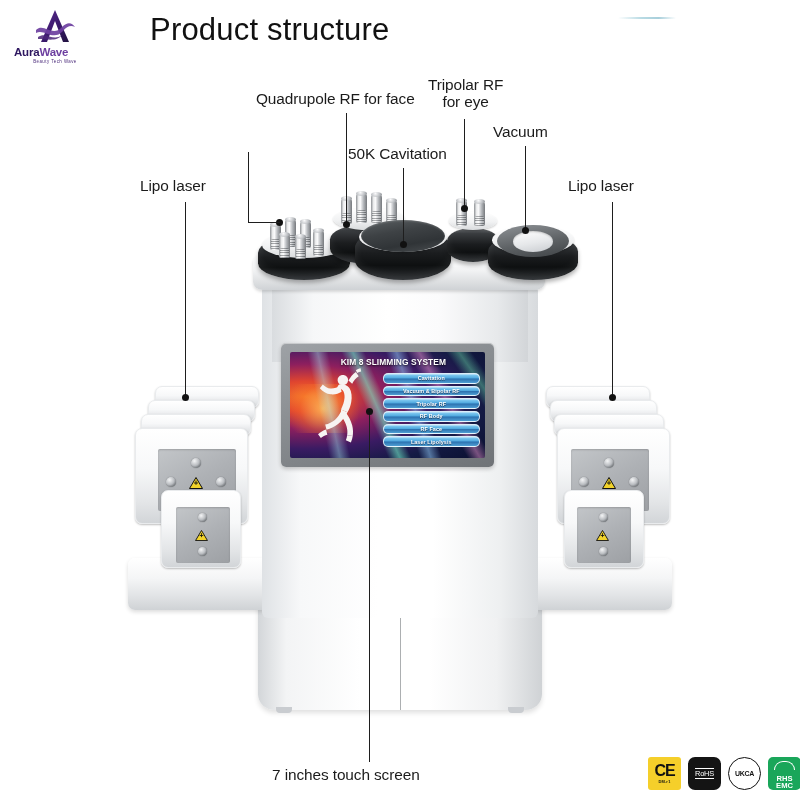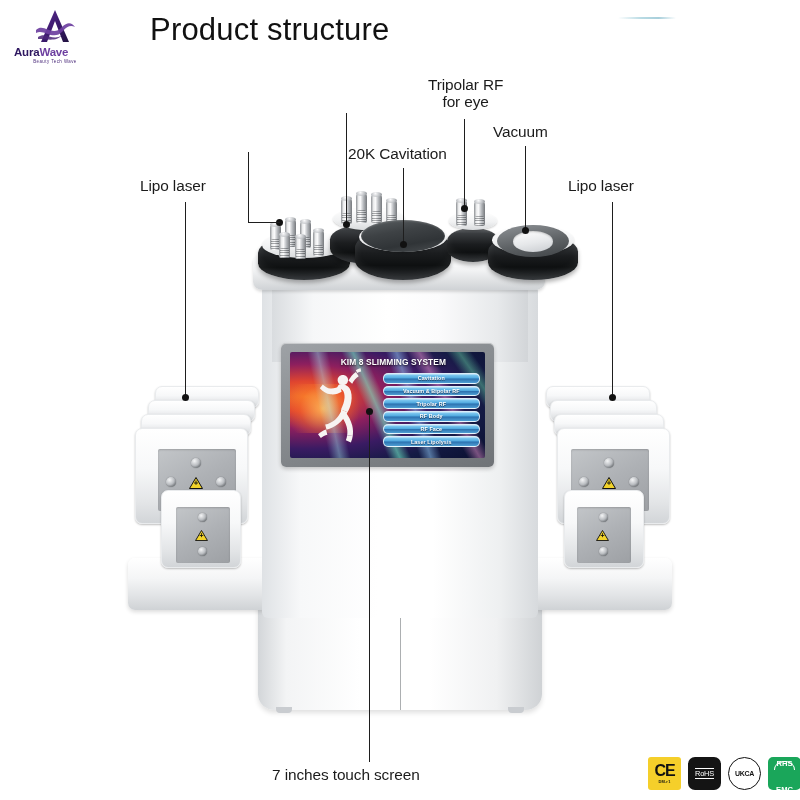--- a/index.html
+++ b/index.html
@@ -260,29 +260,29 @@
     font-size:7.4px; font-weight:normal; color:#fff; letter-spacing:-.2px;
     border-top:1.4px solid #fff; border-bottom:1.4px solid #fff; padding:1px 0; line-height:1;
   }
   .cert-ukca {
     border:1.8px solid #111; border-radius:50%; background:#fff;
     display:flex; align-items:center; justify-content:center;
   }
   .cert-ukca .u-txt { font-size:7px; font-weight:bold; color:#111; letter-spacing:-.3px; }
   .cert-rhs {
     background:#1aa65a; border-radius:5px; color:#fff;
-    display:flex; align-items:center; justify-content:center; flex-direction:column;
+    display:flex; align-items:center; justify-content:flex-end; flex-direction:column;
     line-height:1;
   }
   .cert-rhs .arc {
     position:absolute; left:6px; top:4px; width:21px; height:9px;
     border:1.4px solid #fff; border-bottom:none; border-radius:11px 11px 0 0;
   }
   .cert-rhs .l1 { font-size:7.6px; font-weight:bold; margin-top:7px; }
-  .cert-rhs .l2 { font-size:7.6px; font-weight:bold;margin-top:18px; }
+  .cert-rhs .l2 { font-size:7.6px; font-weight:bold; }
 </style>
 </head>
 <body>
 
 <div id="stage">
 
   <div class="logo-wrap">
     <svg class="logo-mark" viewBox="0 0 46 40">
       <defs>
         <linearGradient id="lg" x1="0" y1="0" x2="1" y2="1">
@@ -477,24 +477,25 @@
   </div>
 
   <div class="callout" style="left:140px; top:177px;">Lipo laser</div>
   <div class="lead" style="left:185px; top:202px; height:194px;"></div>
   <div class="dot" style="left:182px; top:394px;"></div>
 
   <div class="lead" style="left:248px; top:152px; height:71px;"></div>
   <div class="dot" style="left:276px; top:219px;"></div>
   <div class="lead h" style="left:248px; top:222px; width:32px; height:1.1px;"></div>
 
+  <div class="callout" style="left:256px; top:90px;">Quadrupole RF for face</div>
   <div class="lead" style="left:346px; top:113px; height:110px;"></div>
   <div class="dot" style="left:343px; top:221px;"></div>
 
-  <div class="callout" style="left:348px; top:145px;">20K Cavitation</div>
+  <div class="callout" style="left:348px; top:145px;">50K Cavitation</div>
   <div class="lead" style="left:403px; top:168px; height:76px;"></div>
   <div class="dot" style="left:400px; top:241px;"></div>
 
   <div class="callout" style="left:428px; top:76px; text-align:center; line-height:1.12;">Tripolar RF
 for eye</div>
   <div class="lead" style="left:464px; top:119px; height:88px;"></div>
   <div class="dot" style="left:461px; top:205px;"></div>
 
   <div class="callout" style="left:493px; top:123px;">Vacuum</div>
   <div class="lead" style="left:525px; top:146px; height:83px;"></div>

